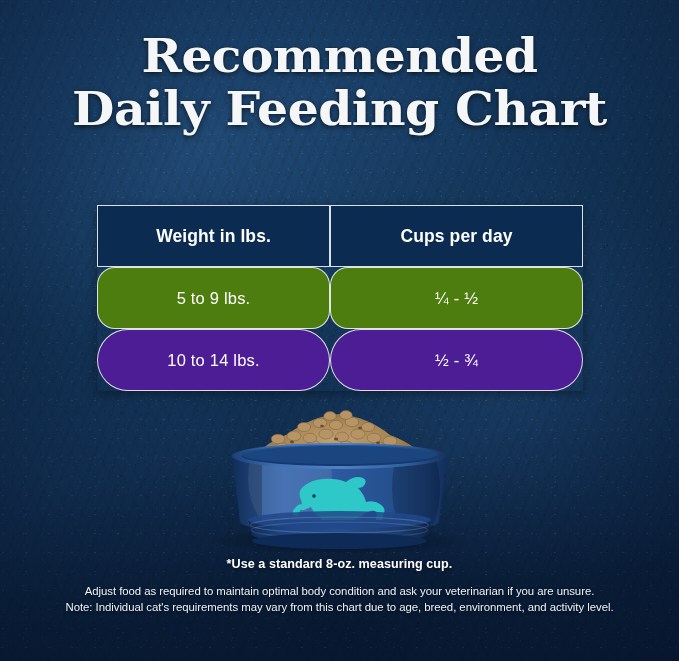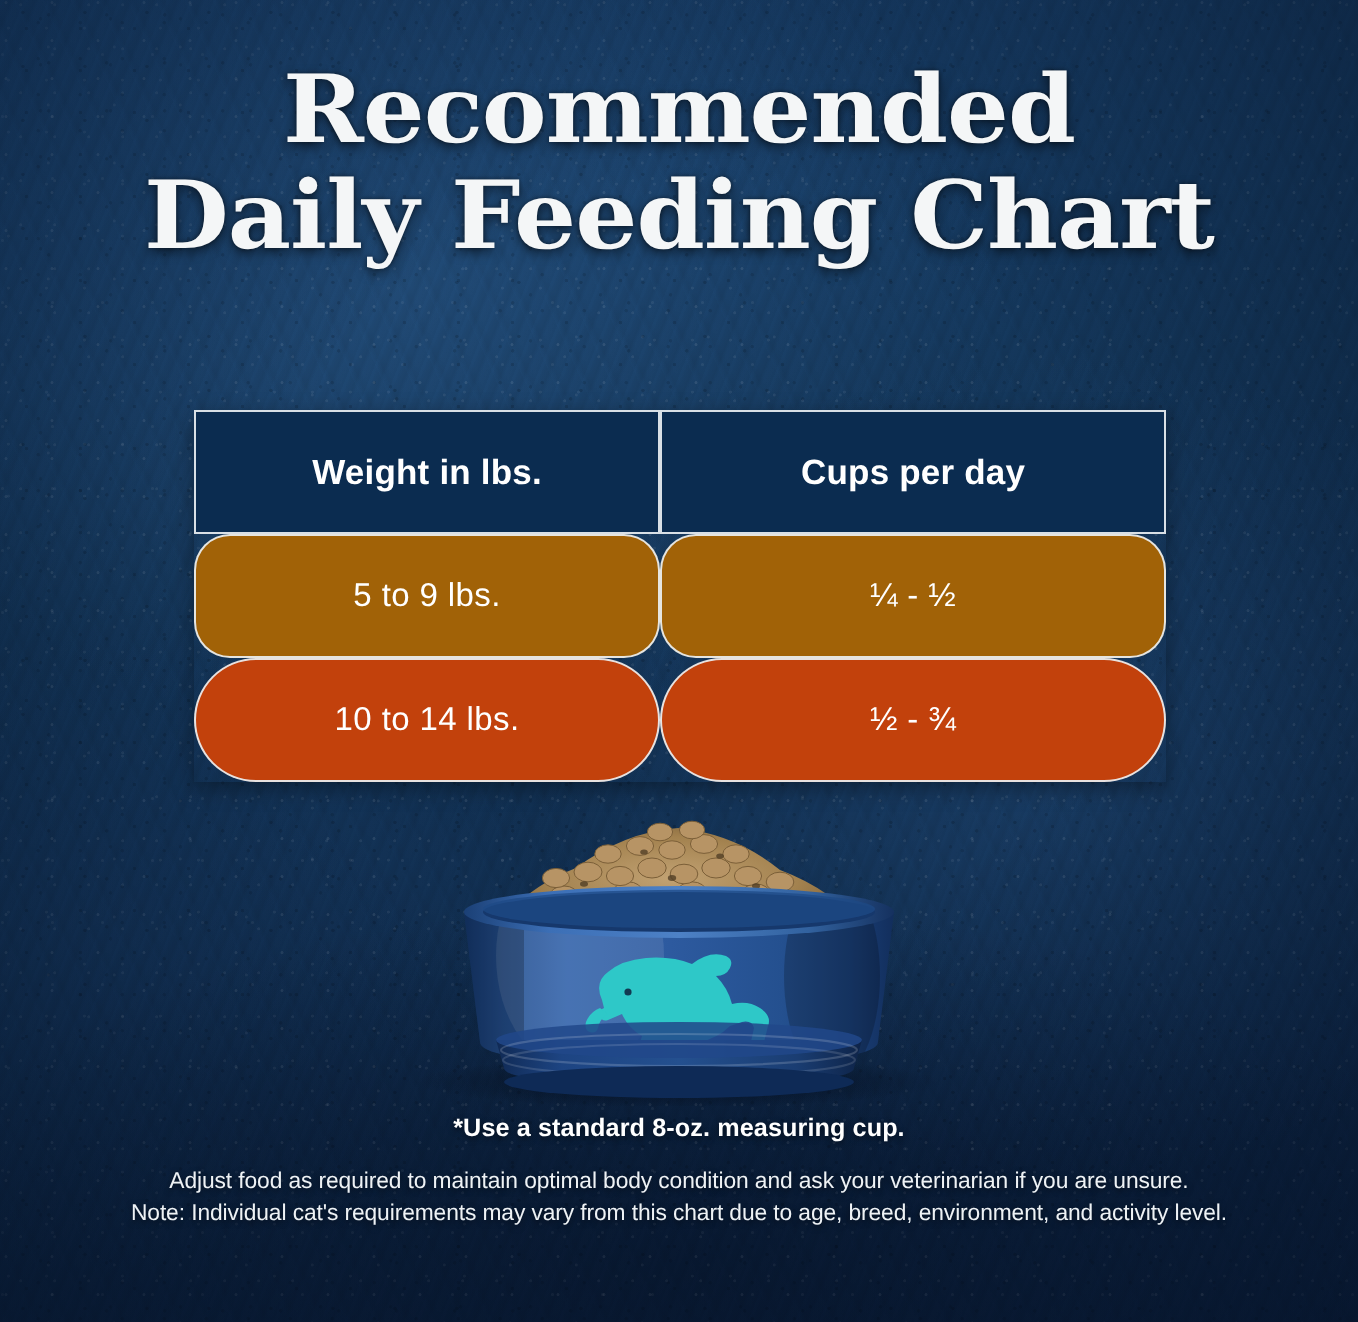--- a/index.html
+++ b/index.html
@@ -131,22 +131,22 @@
     font-size: 17.5px;
     font-weight: bold;
     letter-spacing: 0.1px;
   }
   .td-cell {
     height: 62px;
     font-size: 16.5px;
     font-weight: normal;
     letter-spacing: 0.2px;
   }
-  .row-a .td-cell { background: #a16207; border-radius: 18px; }
-  .row-b .td-cell { background: #c2410c; border-radius: 31px; }
+  .row-a .td-cell { background: #4d7c0f; border-radius: 18px; }
+  .row-b .td-cell { background: #4c1d95; border-radius: 31px; }
   .col-w { width: 242px; }
   .col-c { width: 264px; }
 
   
   .bowl-stage {
     position: absolute;
     left: 0;
     top: 408px;
     width: 679px;
     height: 145px;

